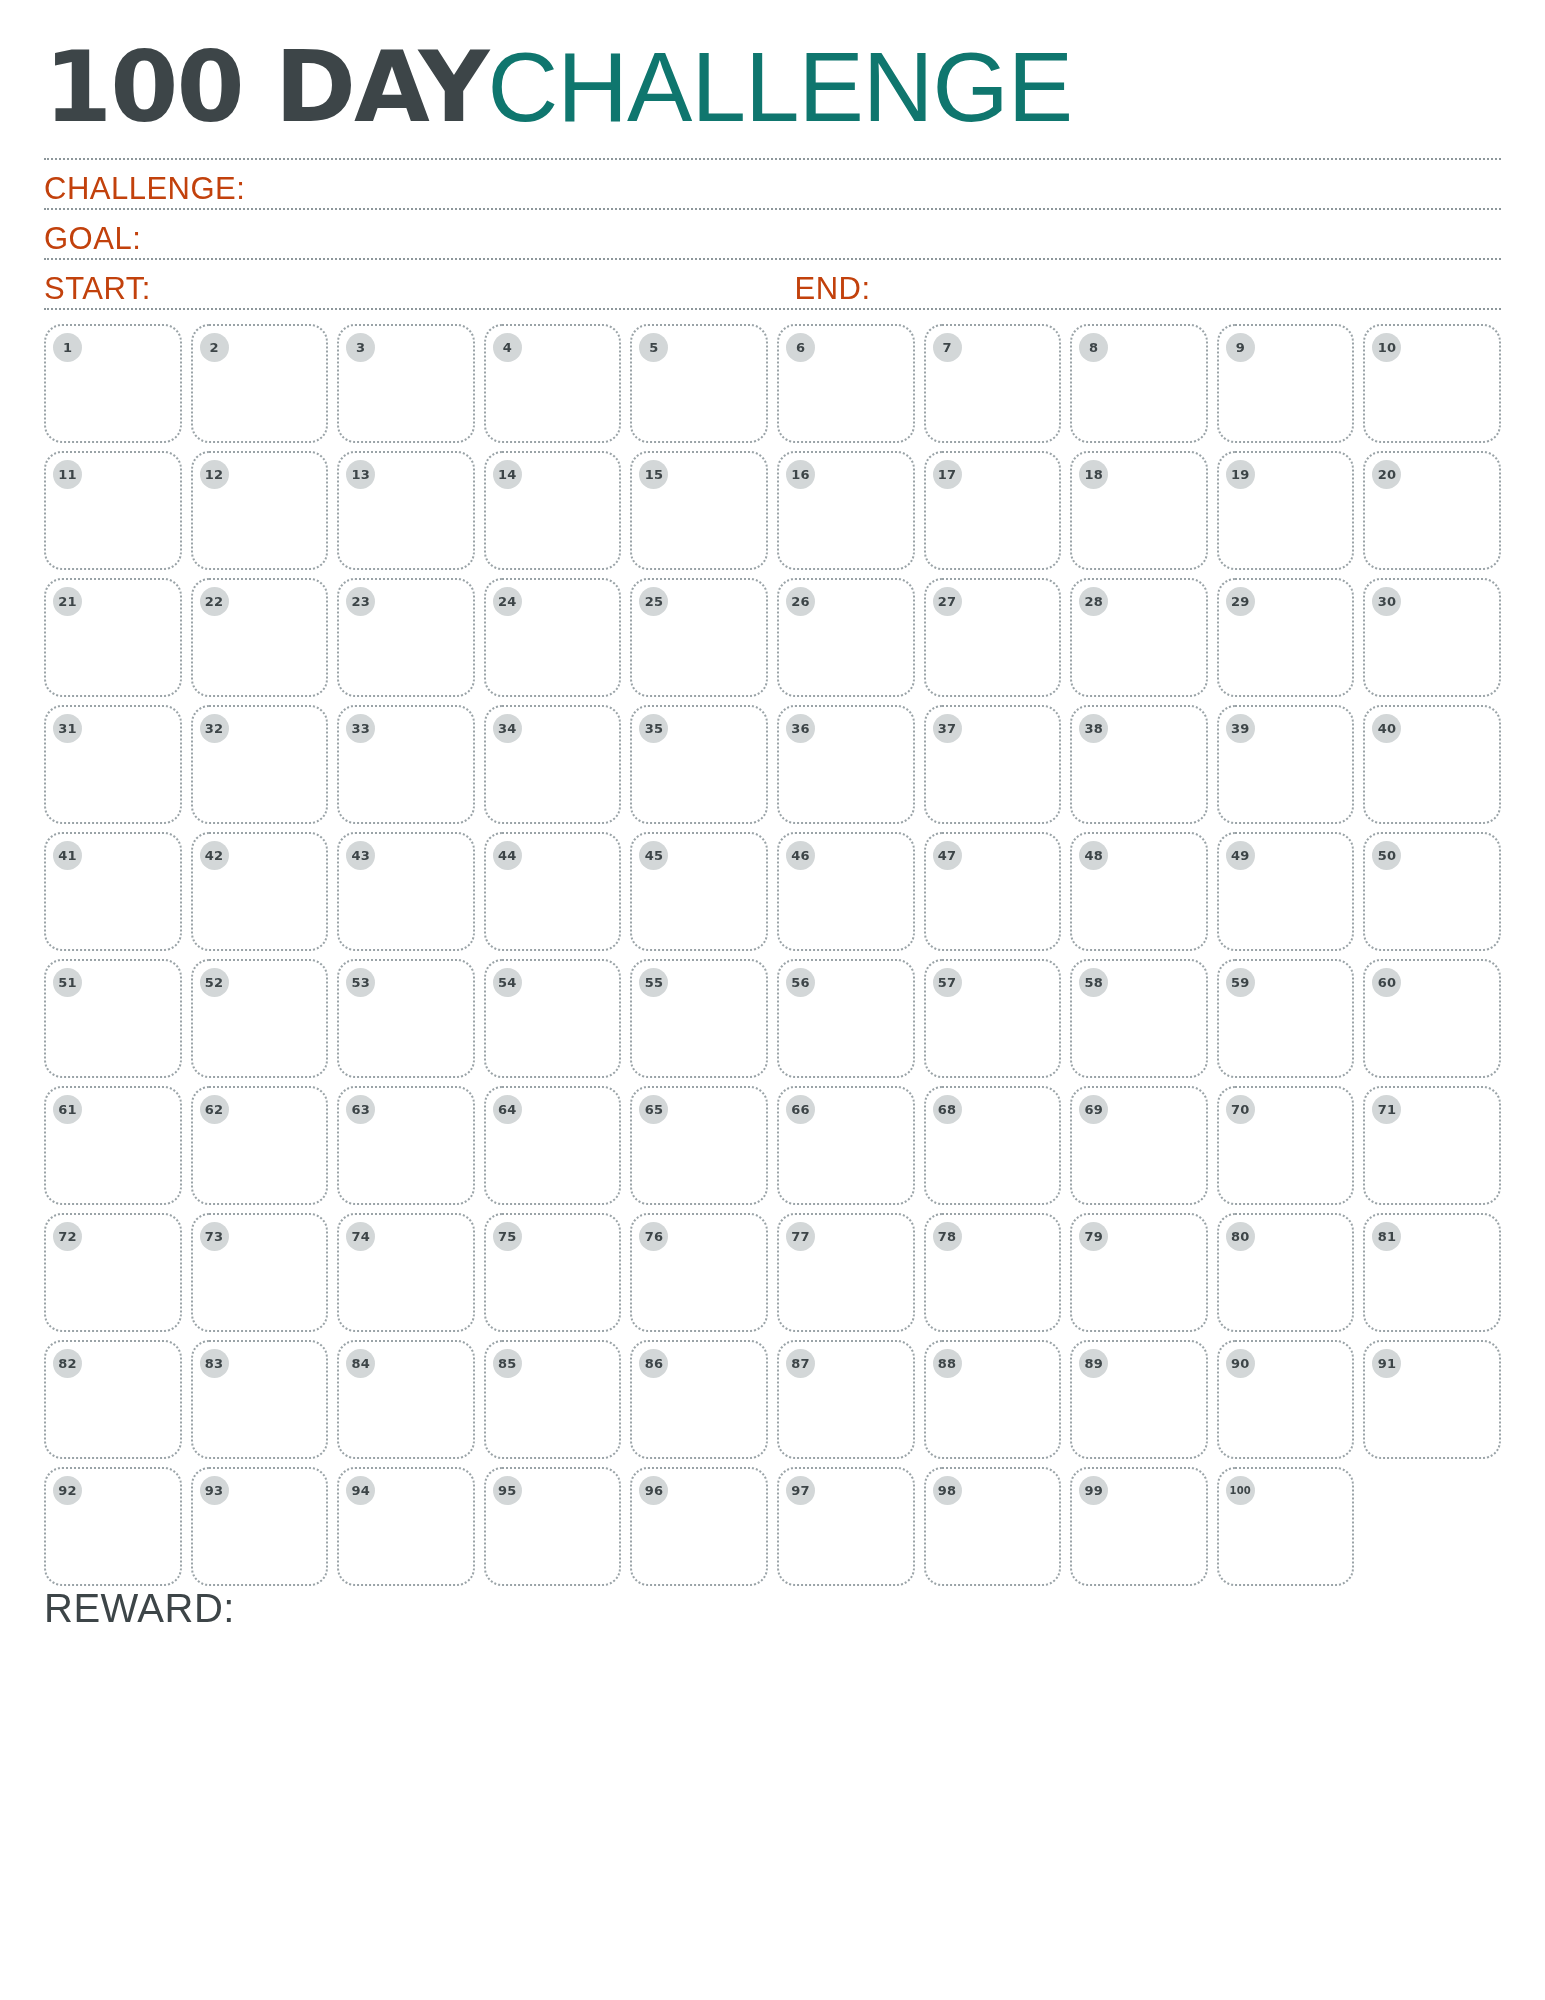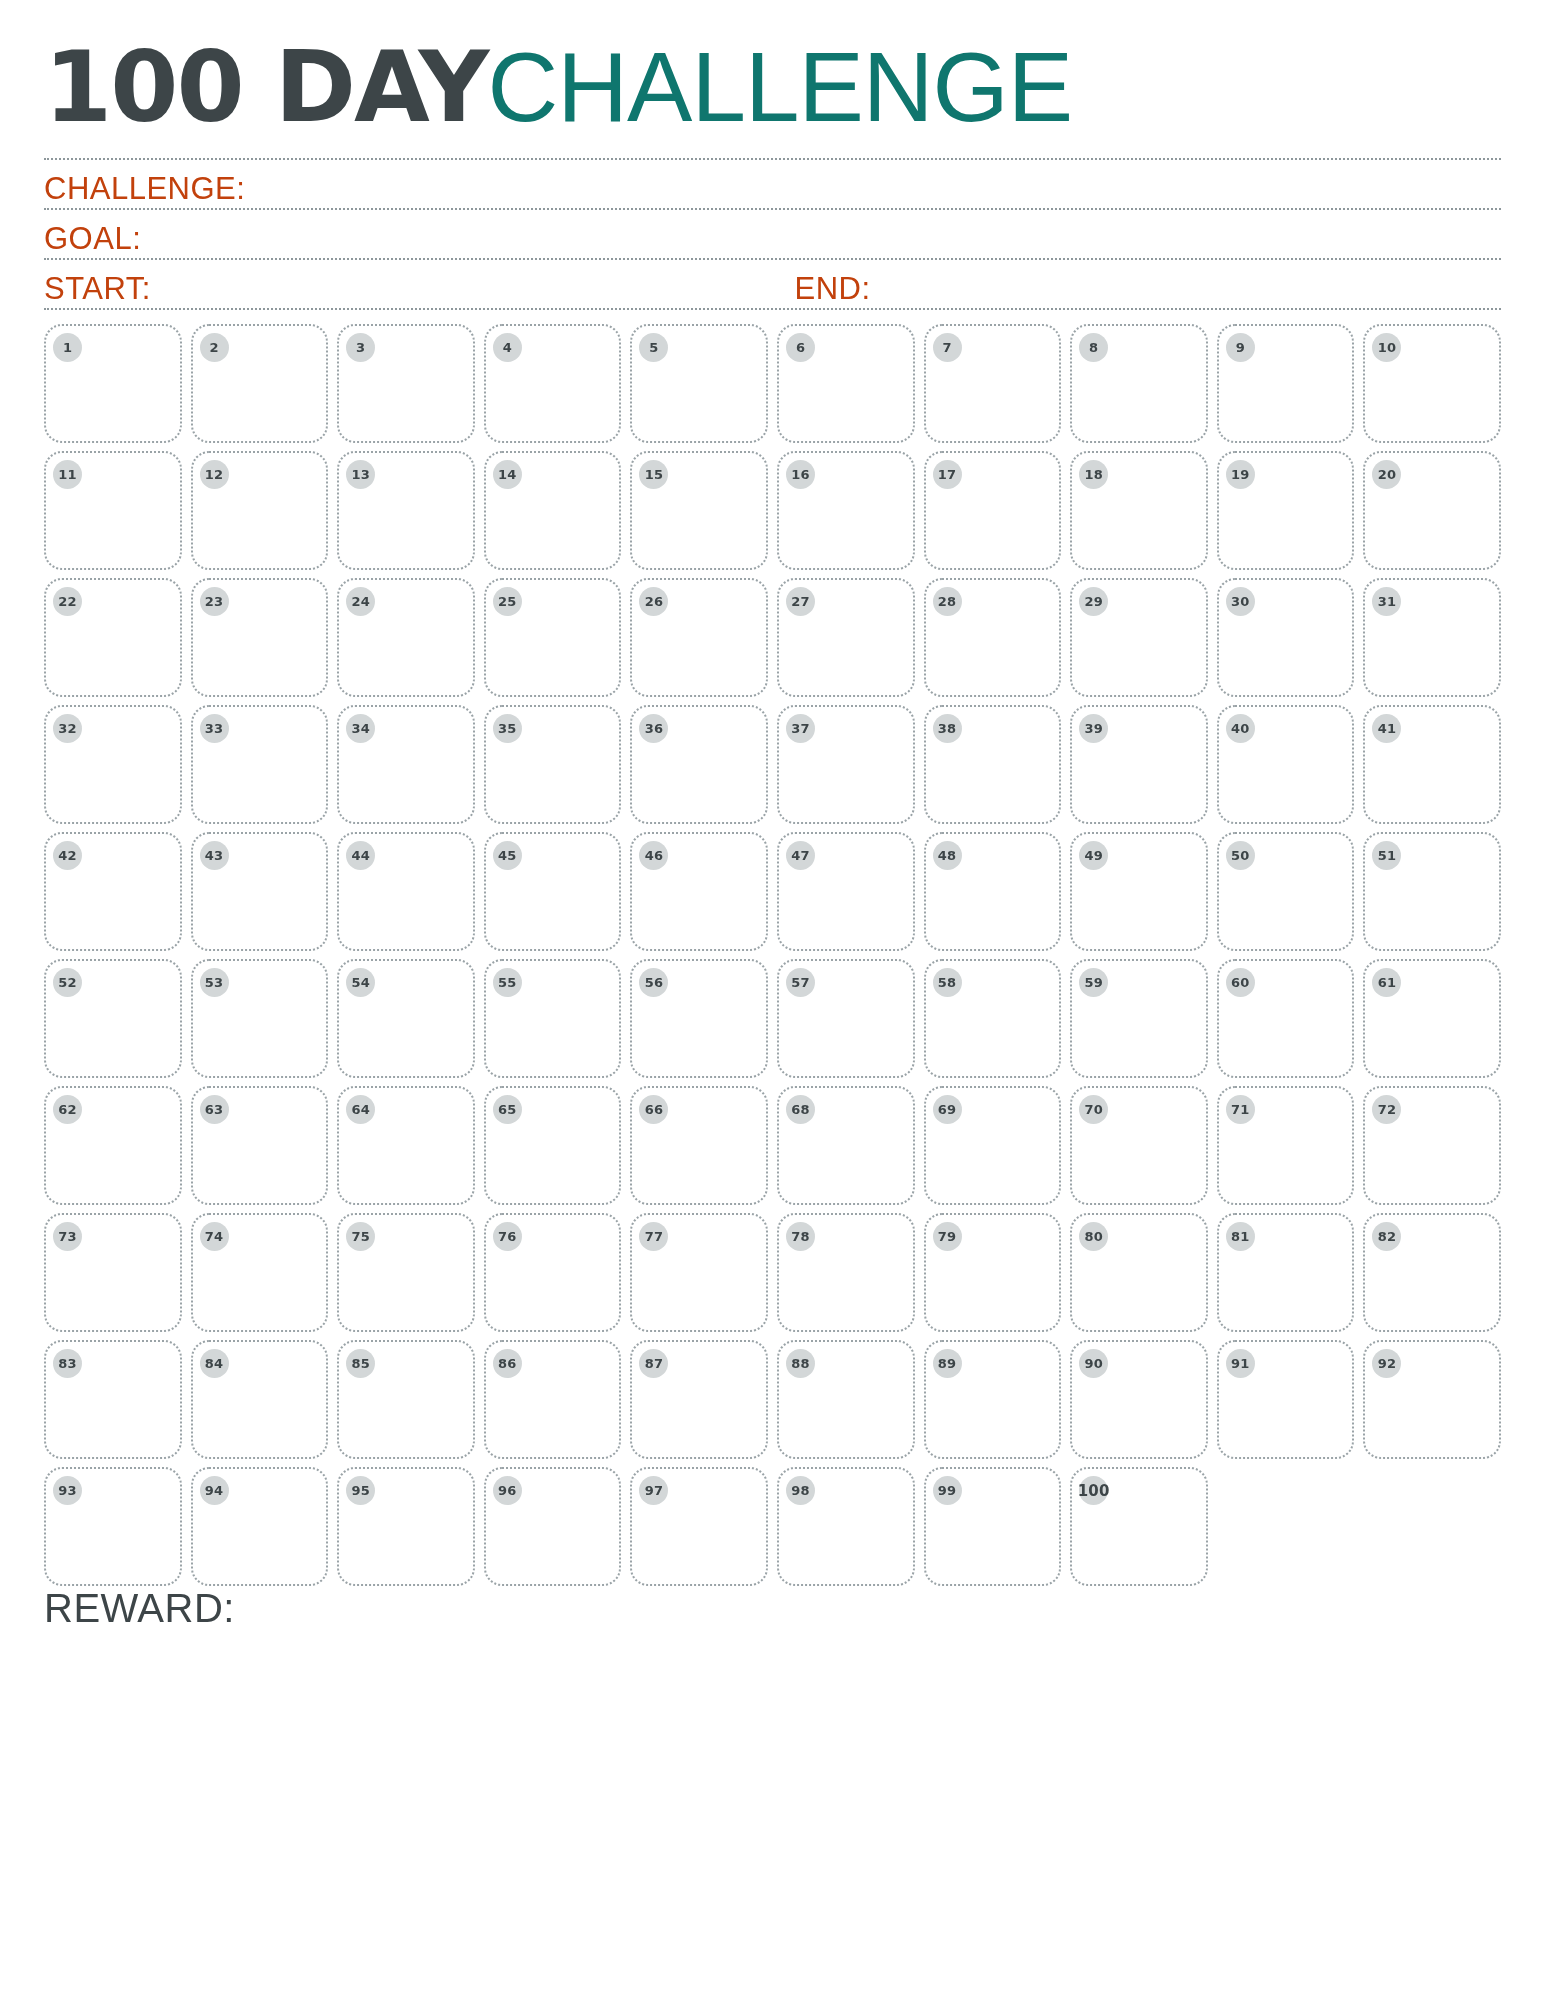--- a/index.html
+++ b/index.html
@@ -111,21 +111,21 @@
     color: #3d4548;
     font-family: "DejaVu Sans", sans-serif;
     font-weight: bold;
     font-size: 13px;
     display: flex;
     align-items: center;
     justify-content: center;
     letter-spacing: 0.2px;
   }
   .day-badge.small {
-    font-size: 15px;
+    font-size: 10px;
   }
 
   
   .reward-row {
     height: 60px;
     display: flex;
     align-items: flex-start;
   }
   .reward-label {
     font-size: 40px;
@@ -215,20 +215,23 @@
       <div class="day-cell">
         <div class="day-badge">18</div>
       </div>
       <div class="day-cell">
         <div class="day-badge">19</div>
       </div>
       <div class="day-cell">
         <div class="day-badge">20</div>
       </div>
       <div class="day-cell">
+        <div class="day-badge">21</div>
+      </div>
+      <div class="day-cell">
         <div class="day-badge">22</div>
       </div>
       <div class="day-cell">
         <div class="day-badge">23</div>
       </div>
       <div class="day-cell">
         <div class="day-badge">24</div>
       </div>
       <div class="day-cell">
         <div class="day-badge">25</div>

